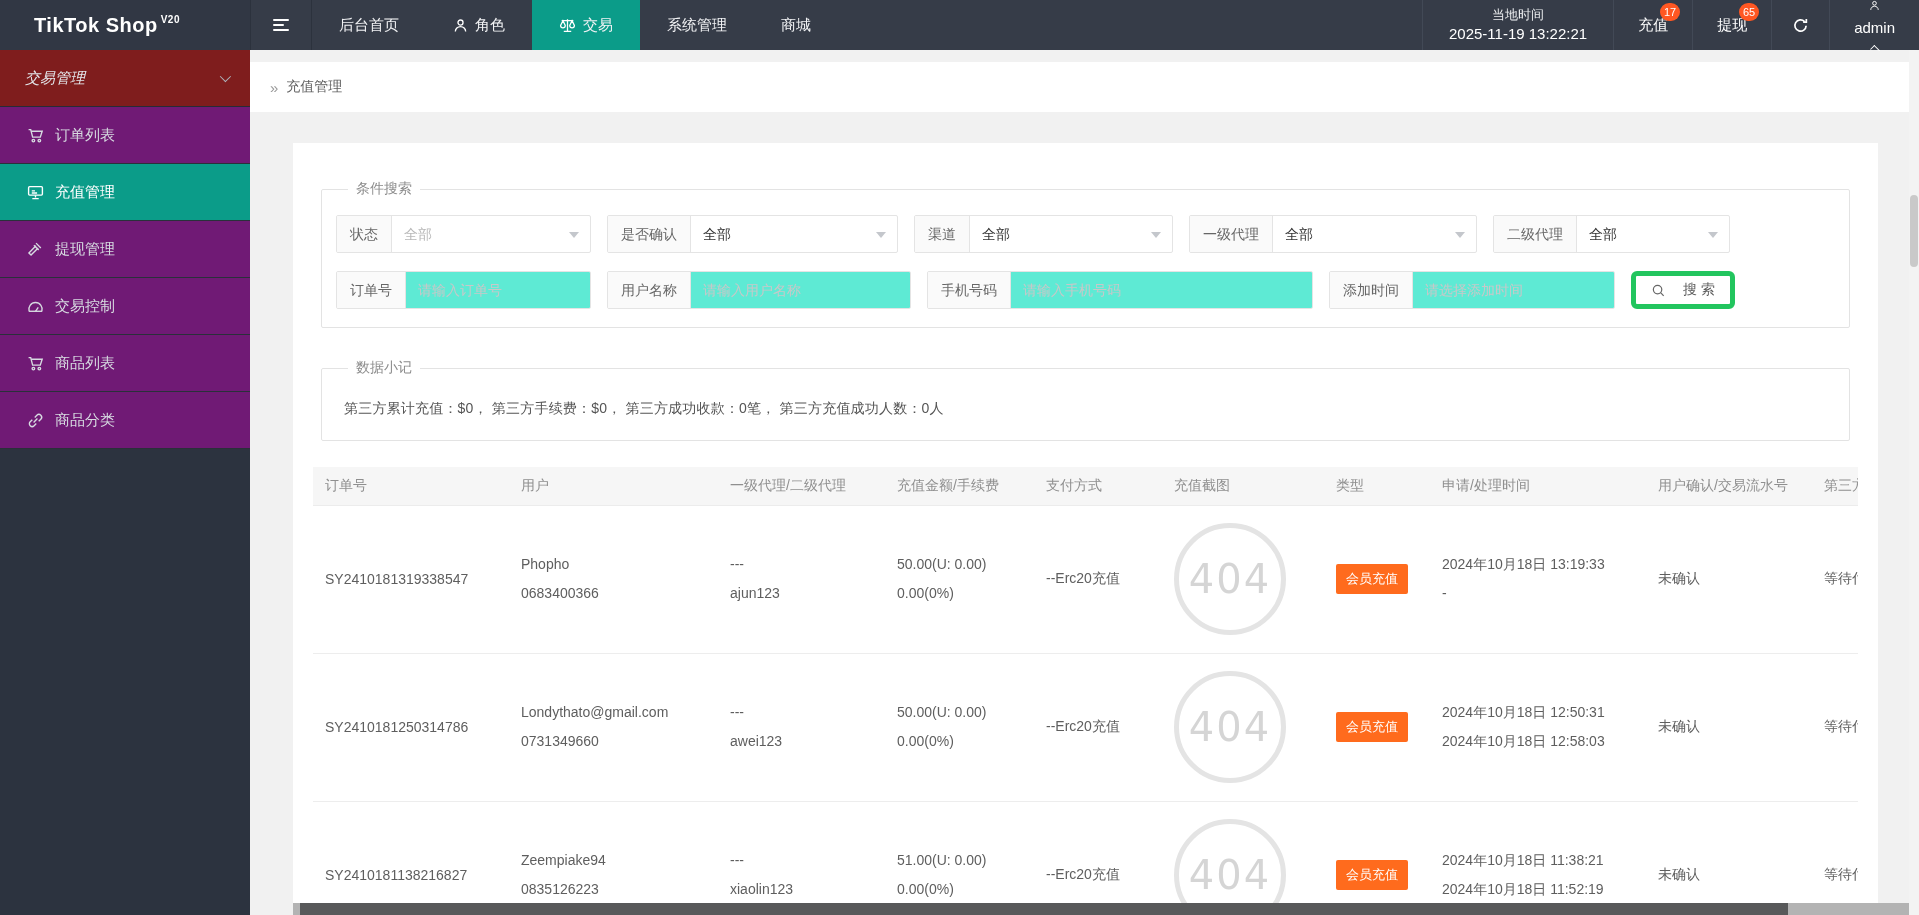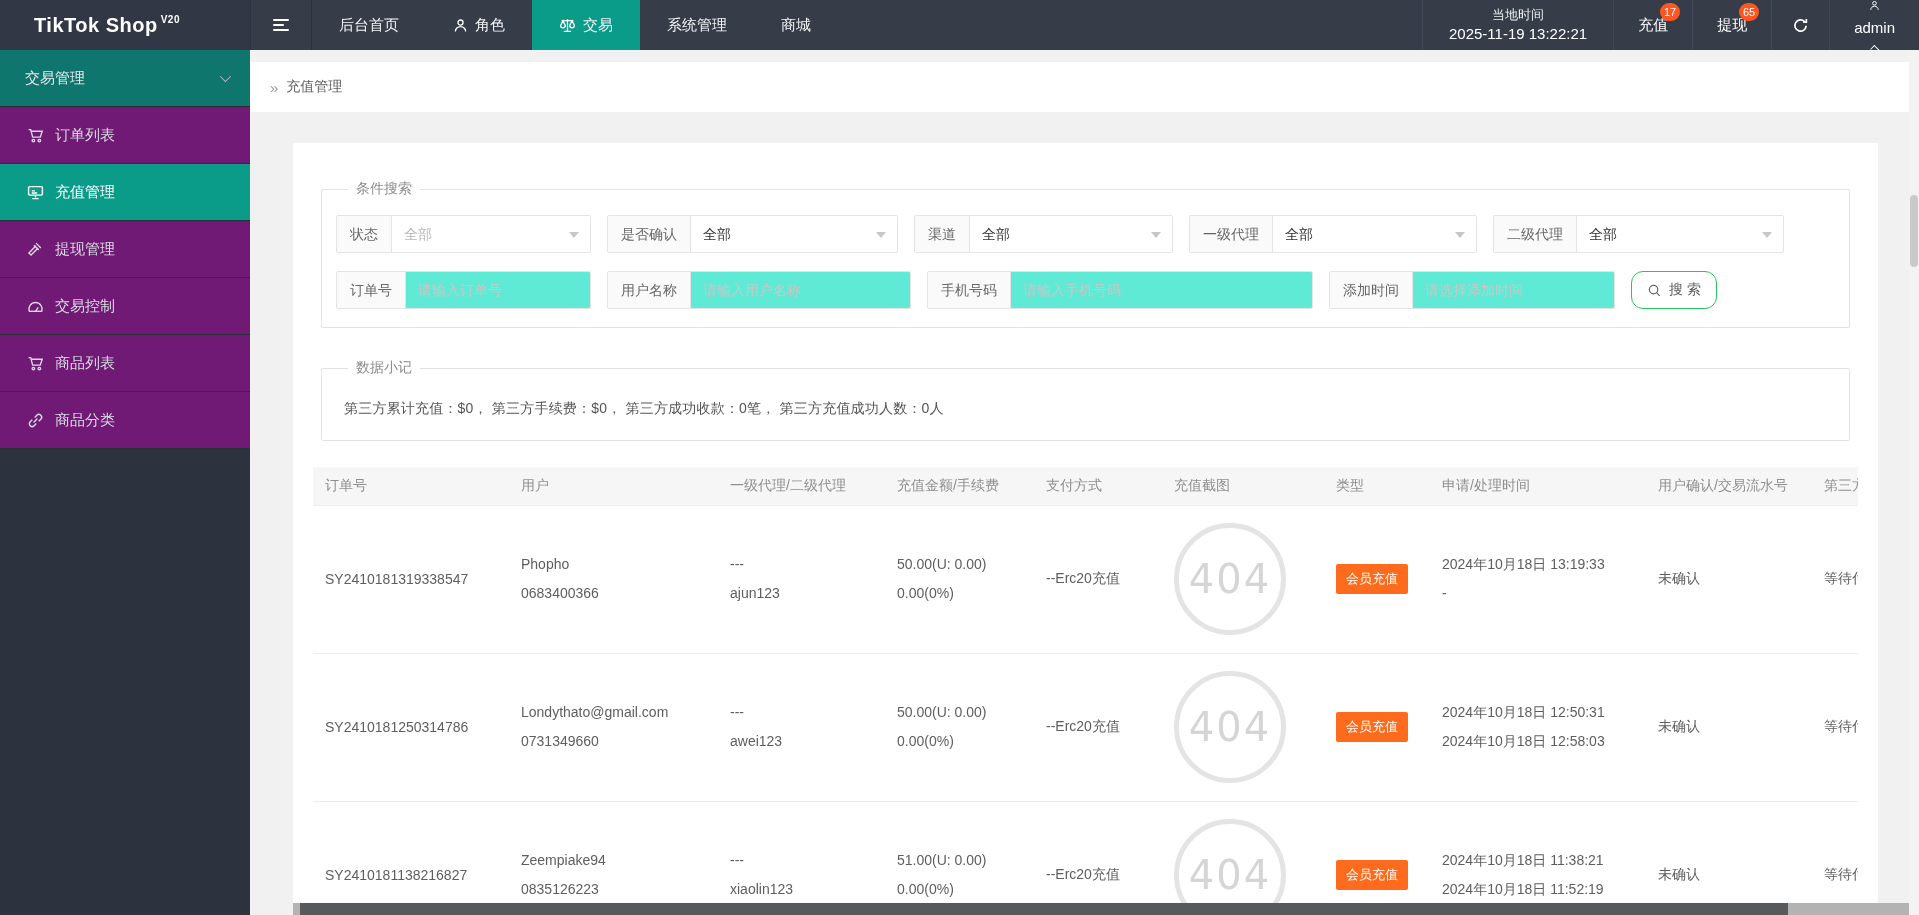--- a/index.html
+++ b/index.html
@@ -26,21 +26,21 @@
   .nav-badge { position:absolute; top:3px; right:12px; background:#ff5722; color:#fff; font-size:11px; line-height:18px; height:18px; min-width:18px; padding:0 4px; border-radius:9px; text-align:center; }
   .nav-refresh { padding:0 20px; cursor:pointer; }
   .nav-user { padding:0 24px; gap:8px; font-size:15px; cursor:pointer;flex-direction:column; }
   .chev-up { width:8px; height:8px; border-left:1.6px solid #fff; border-top:1.6px solid #fff; transform:rotate(45deg) translate(2px,2px); }
 
   
   .body { display:flex; height:865px; position:relative; }
 
   
   .sidebar { width:250px; background:#2c333f; display:flex; flex-direction:column; flex-shrink:0; }
-  .side-group { height:57px; display:flex; align-items:center; padding:0 22px 0 25px; background:#0f766e; color:#e4e7eb; font-size:15px; cursor:pointer; border-bottom:1px solid #262c36; }
+  .side-group { height:57px; display:flex; align-items:center; padding:0 22px 0 25px; background:#7f1d1d; color:#e4e7eb; font-size:15px; cursor:pointer; border-bottom:1px solid #262c36;font-style:italic; }
   .side-group .chev-down { margin-left:auto; width:8px; height:8px; border-right:1.5px solid #aeb4bc; border-bottom:1.5px solid #aeb4bc; transform:rotate(45deg) translateY(-2px); }
   .side-item { height:57px; display:flex; align-items:center; gap:11px; padding-left:27px; background:#701a75; color:#d7dbe1; font-size:15px; cursor:pointer; border-bottom:1px solid #2a303a; }
   .side-item.active { background:#0b9c89; color:#fff; }
   .side-item svg { flex-shrink:0; }
   .side-fill { flex:1; background:#2c333f; }
 
   
   .main { flex:1; position:relative; overflow:hidden; padding-right:10px; }
   .breadcrumb { height:50px; margin-top:12px; background:#fff; display:flex; align-items:center; padding-left:20px; font-size:14px; color:#5f5f5f; }
   .breadcrumb .bc-prefix { color:#9a9a9a; margin-right:8px; font-size:15px; }
@@ -51,21 +51,21 @@
   legend { font-size:14px; color:#8c8c8c; padding:0 8px; margin-left:12px; }
   .frow { display:flex; gap:16px; }
   .frow + .frow { margin-top:18px; }
   .fgroup { display:flex; align-items:stretch; height:38px; border:1px solid #e4e4e4; border-radius:2px; background:#fff; overflow:hidden; }
   .flabel { background:#fafafa; border-right:1px solid #e4e4e4; padding:0 13px; line-height:36px; font-size:14px; color:#666; white-space:nowrap; }
   .fvalue { flex:1; padding:0 12px; line-height:36px; font-size:14px; color:#333; }
   .fvalue.muted { color:#b8b8b8; }
   .caret { align-self:center; margin-right:11px; width:0; height:0; border:5px solid transparent; border-top:6px solid #c4c7cc; transform:translateY(3px); }
   .fgroup input { border:none; outline:none; flex:1; padding:0 12px; font-size:14px; color:#333; background:#5eead4; min-width:0; }
   .fgroup input::placeholder { color:#c8c8c8; }
-  .search-btn { height:38px; padding:0 15px; background:#fff; border:1px solid #22c55e; border-radius:12px; font-size:14px; color:#5c5c5c; display:flex; align-items:center; gap:7px; cursor:pointer; font-family:inherit; }
+  .search-btn { height:38px; padding:0 15px; background:#fff; border:5px solid #22c55e; border-radius:6px; font-size:14px; color:#5c5c5c; display:flex; align-items:center; gap:17px; cursor:pointer; font-family:inherit; }
 
   .summary-text { font-size:14px; color:#555; padding:6px 0 4px 8px; letter-spacing:.2px; }
 
   
   .table-wrap { margin-top:26px; overflow:hidden; }
   table { border-collapse:collapse; table-layout:fixed; width:1671px; }
   col.c1{width:208px} col.c2{width:209px} col.c3{width:167px} col.c4{width:149px} col.c5{width:128px}
   col.c6{width:162px} col.c7{width:106px} col.c8{width:216px} col.c9{width:166px} col.c10{width:160px}
   thead th { background:#f6f6f6; font-weight:normal; text-align:left; font-size:14px; color:#8f8f8f; height:38px; padding:0 8px 0 0; border-bottom:1px solid #ececec; }
   thead th:first-child { padding-left:12px; }
@@ -235,21 +235,21 @@
           <div class="fgroup" style="width:259px">
             <span class="flabel">渠道</span>
             <span class="fvalue">全部</span>
             <span class="caret"></span>
           </div>
           <div class="fgroup" style="width:288px">
             <span class="flabel">一级代理</span>
             <span class="fvalue">全部</span>
             <span class="caret"></span>
           </div>
-          <div class="fgroup" style="width:291px">
+          <div class="fgroup" style="width:237px">
             <span class="flabel">二级代理</span>
             <span class="fvalue">全部</span>
             <span class="caret"></span>
           </div>
         </div>
         <div class="frow">
           <div class="fgroup" style="width:255px">
             <span class="flabel">订单号</span>
             <input type="text" placeholder="请输入订单号" style="">
           </div>

